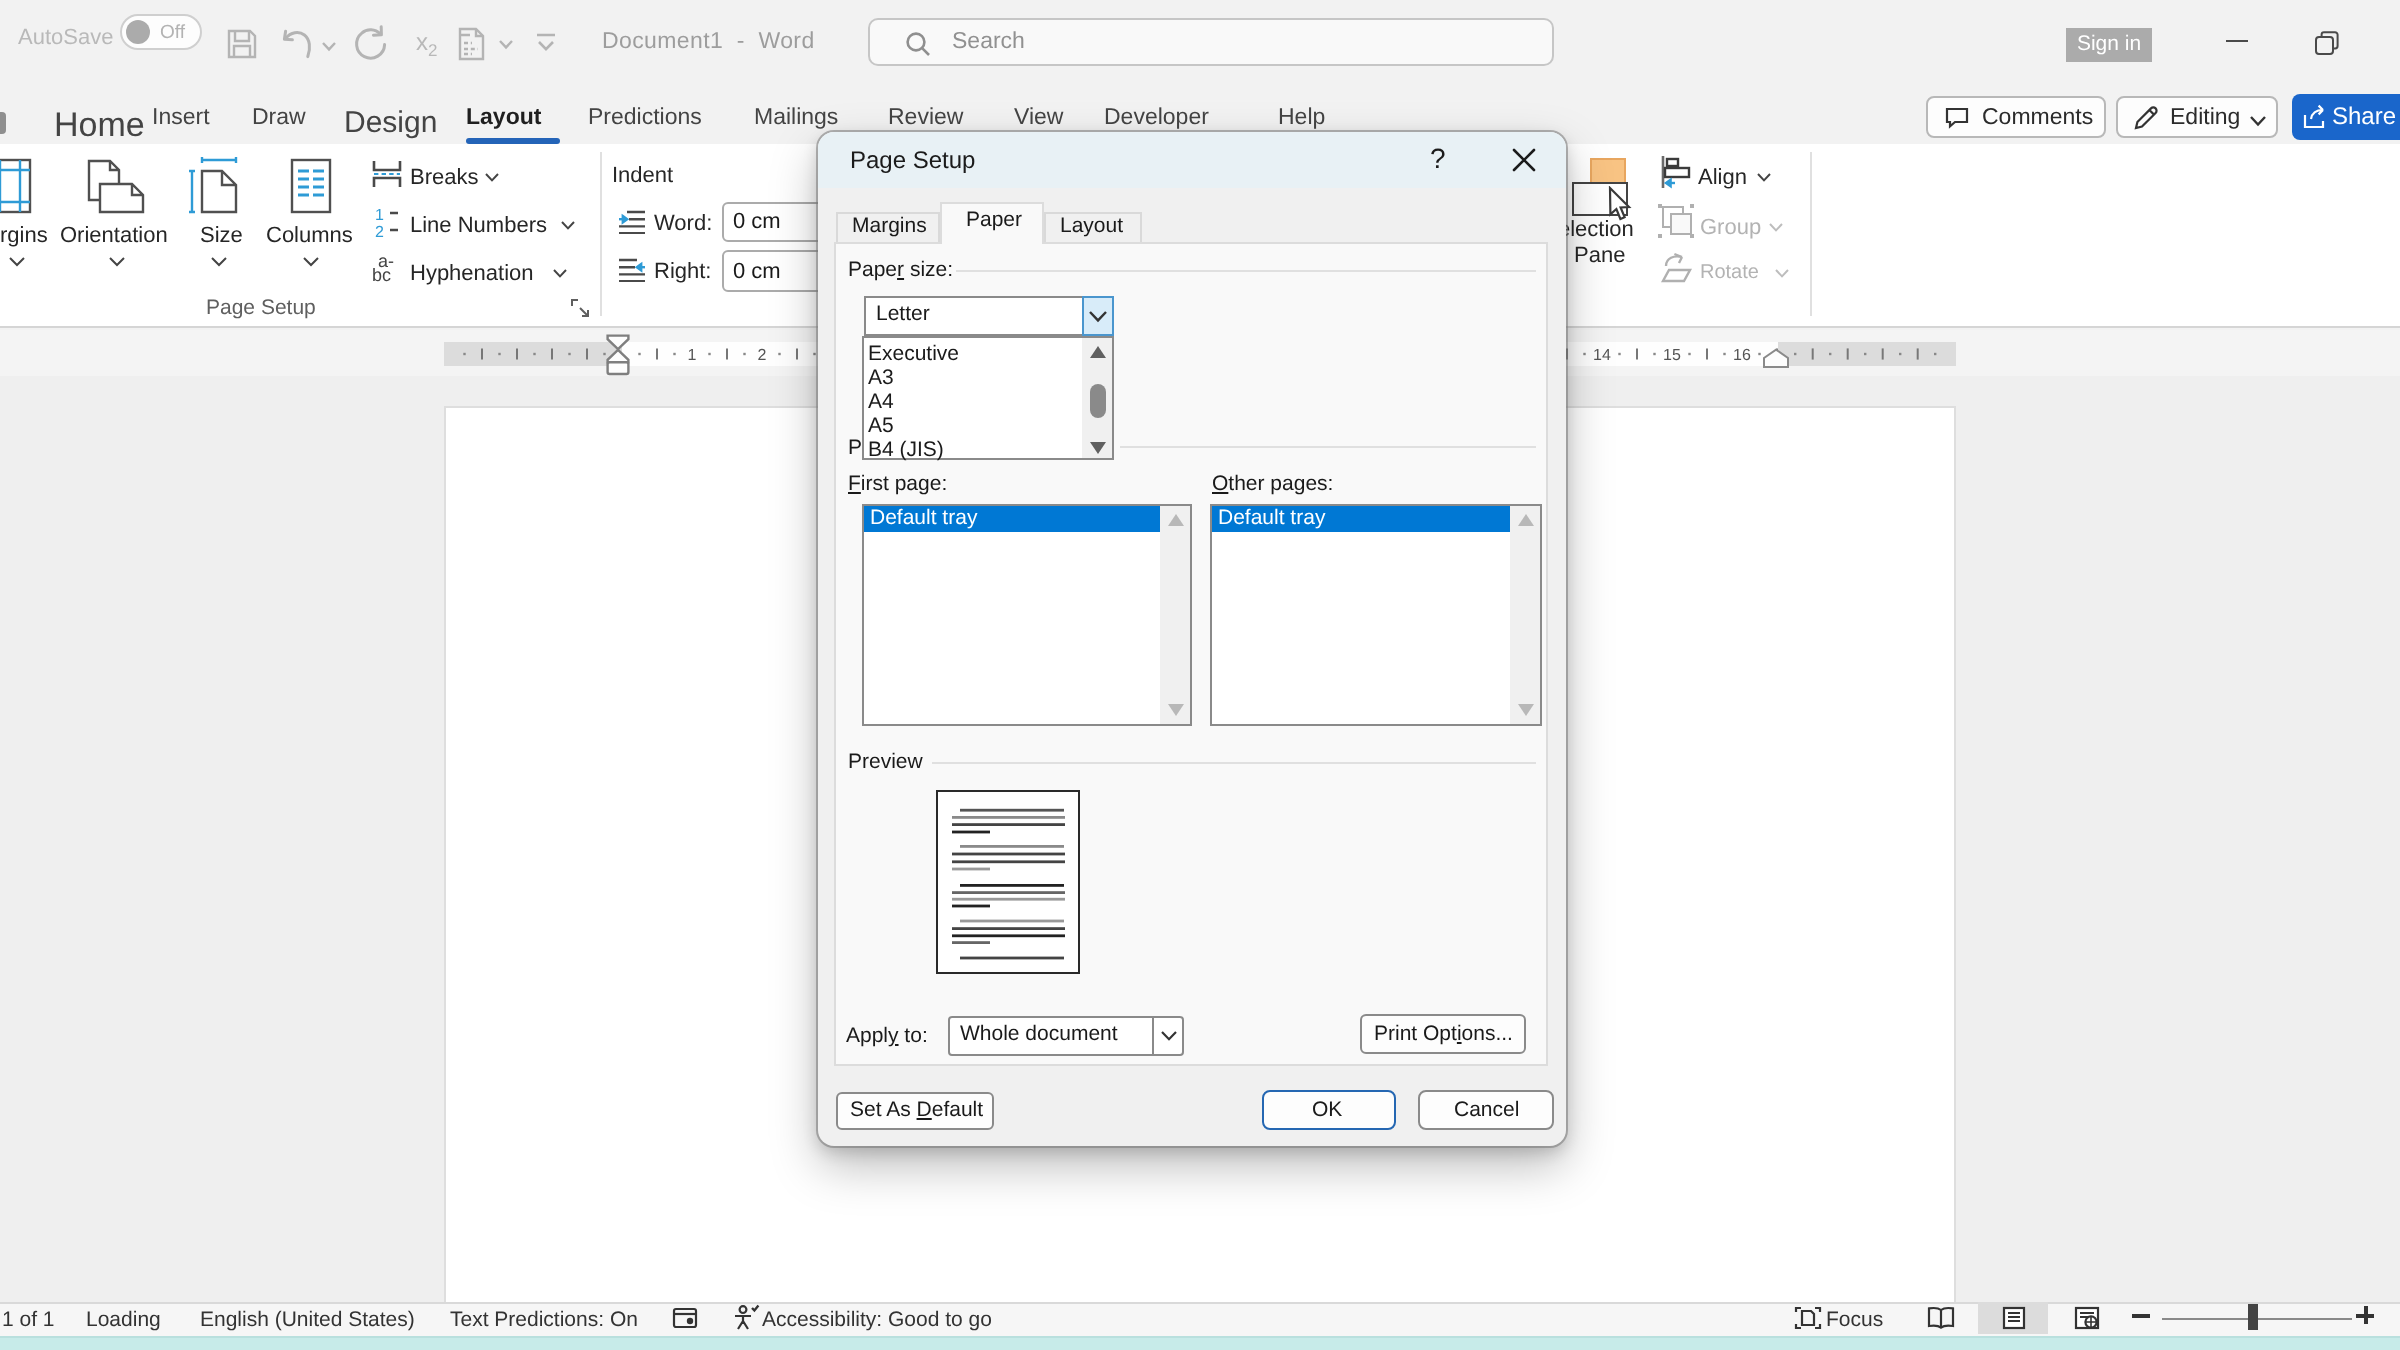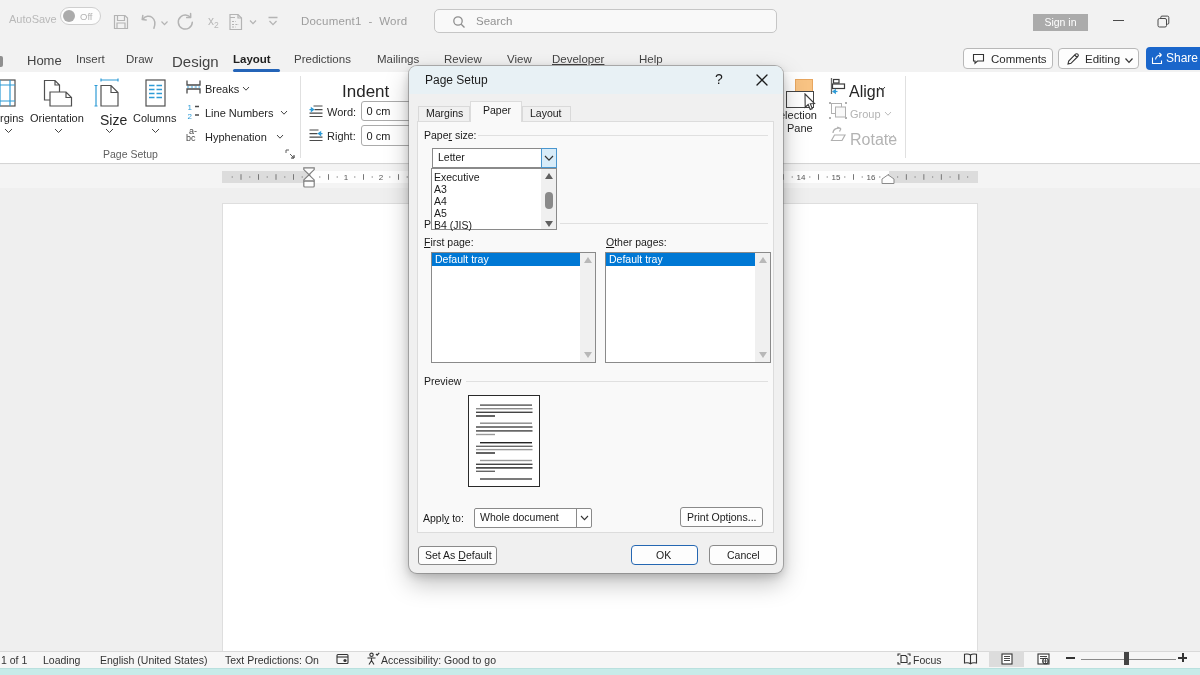--- a/index.html
+++ b/index.html
@@ -45,40 +45,40 @@
   </svg>
   <div class="abs" style="left:301px;top:15px;font-size:11.5px;color:#9d9d9d;letter-spacing:.2px;">Document1&nbsp; -&nbsp; Word</div>
 
   <div class="abs" style="left:434px;top:9px;width:343px;height:24px;background:#f9f9f9;border:1px solid #c6c6c6;border-radius:5px;"></div>
   <svg class="abs" style="left:452px;top:14.5px;" width="14" height="14" viewBox="0 0 14 14" fill="none" stroke="#8f8f8f" stroke-width="1.3">
     <circle cx="6" cy="6" r="4.2"></circle>
       <path d="M9.2 9.2 L12.5 12.5"></path>
   </svg>
   <div class="abs" style="left:476px;top:15px;font-size:11.5px;color:#919191;">Search</div>
 
-  <div class="abs" style="left:1033px;top:14px;width:55px;height:17px;background:#ababab;color:#fff;font-size:10.5px;text-align:center;line-height:17px;">Sign in</div>
+  <div class="abs" style="left:1033px;top:14px;width:43px;height:17px;background:#ababab;color:#fff;font-size:10.5px;text-align:center;line-height:17px;">Sign in</div>
   <div class="abs" style="left:1113px;top:20px;width:11px;height:1.4px;background:#4a4a4a;"></div>
   <svg class="abs" style="left:1157px;top:15px;" width="13" height="13" viewBox="0 0 13 13" fill="none" stroke="#4a4a4a" stroke-width="1">
     <rect x="1" y="3.5" width="8.5" height="8.5" rx="1.5"></rect>
       <path d="M3.8 3.3 V2.3 a1.2 1.2 0 0 1 1.2-1.2 H10.5 a1.3 1.3 0 0 1 1.3 1.3 V8 a1.2 1.2 0 0 1-1.2 1.2 h-1"></path>
   </svg>
 
   <div id="tabrow" class="abs" style="left:0;top:44px;width:1200px;height:28px;background:#f2f2f2;"></div>
   <div class="abs" style="left:0px;top:56px;width:3px;height:11px;background:#8f8f8f;border-radius:0 2px 2px 0;"></div>
-  <div class="abs" style="top:52.5px;left:27px;font-size:13px;color:#444;">Home</div>
+  <div class="abs" style="top:52.5px;left:27px;font-size:17px;color:#444;">Home</div>
   <div class="abs" style="top:52.5px;left:76px;font-size:11.5px;color:#444;">Insert</div>
   <div class="abs" style="top:52.5px;left:126px;font-size:11.5px;color:#444;">Draw</div>
   <div class="abs" style="top:52.5px;left:172px;font-size:15px;color:#444;">Design</div>
   <div class="abs" style="top:52.5px;left:233px;font-size:11.5px;color:#1f1f1f;font-weight:700;">Layout</div>
   <div class="abs" style="left:233px;top:69px;width:47px;height:2.5px;background:#2464b8;border-radius:2px;"></div>
   <div class="abs" style="top:52.5px;left:294px;font-size:11.5px;color:#444;">Predictions</div>
   <div class="abs" style="top:52.5px;left:377px;font-size:11.5px;color:#444;">Mailings</div>
   <div class="abs" style="top:52.5px;left:444px;font-size:11.5px;color:#444;">Review</div>
   <div class="abs" style="top:52.5px;left:507px;font-size:11.5px;color:#444;">View</div>
-  <div class="abs" style="top:52.5px;left:552px;font-size:11.5px;color:#444;text-decoration:underline;">Developer</div>
+  <div class="abs" style="top:52.5px;left:552px;font-size:11.5px;color:#444;">Developer</div>
   <div class="abs" style="top:52.5px;left:639px;font-size:11.5px;color:#444;">Help</div>
 
   <div class="abs" style="left:963px;top:48px;width:90px;height:21px;border:1px solid #b8b8b8;border-radius:4px;background:#fdfdfd;"></div>
   <svg class="abs" style="left:972px;top:53px;" width="13" height="12" viewBox="0 0 13 12" fill="none" stroke="#333" stroke-width="1.1">
     <path d="M1.5 1.5 H11.5 V8 H5.5 L3 10.2 V8 H1.5 Z"></path>
   </svg>
   <div class="abs" style="left:991px;top:53px;font-size:11.5px;color:#2b2b2b;">Comments</div>
   <div class="abs" style="left:1058px;top:48px;width:81px;height:21px;border:1px solid #b8b8b8;border-radius:4px;background:#fdfdfd;"></div>
   <svg class="abs" style="left:1066px;top:52px;" width="14" height="14" viewBox="0 0 14 14" fill="none" stroke="#333" stroke-width="1.1">
     <path d="M2 12 l.7-3 L9.5 2.2 a1.6 1.6 0 0 1 2.3 2.3 L5 11.3 Z M8.7 3 l2.3 2.3"></path>
@@ -114,21 +114,21 @@
   <svg class="abs" style="left:54px;top:128px;" width="9" height="6" viewBox="0 0 9 6" fill="none" stroke="#444" stroke-width="1">
       <path d="M1 1 l3.5 3.5 3.5-3.5"></path>
     </svg>
 
   <svg class="abs" style="left:94px;top:78px;" width="26" height="29" viewBox="0 0 26 29" fill="none" stroke="#505050" stroke-width="1.2">
     <path d="M2 7.5 V28" stroke="#2e9bd6"></path>
       <path d="M0.5 7.5 h3 M0.5 28 h3" stroke="#2e9bd6"></path>
     <path d="M7 2 H24 M7 0.5 v3 M24 0.5 v3" stroke="#2e9bd6"></path>
     <path d="M7 7.5 H17 L24 14.5 V28 H7 Z M17 7.5 V14.5 H24" fill="#fff"></path>
   </svg>
-  <div class="abs" style="left:100px;top:112px;font-size:14px;color:#262626;">Size</div>
+  <div class="abs" style="left:100px;top:112px;font-size:11px;color:#262626;">Size</div>
   <svg class="abs" style="left:105px;top:128px;" width="9" height="6" viewBox="0 0 9 6" fill="none" stroke="#444" stroke-width="1">
       <path d="M1 1 l3.5 3.5 3.5-3.5"></path>
     </svg>
 
   <svg class="abs" style="left:145px;top:79px;" width="21" height="28" viewBox="0 0 21 28" fill="none" stroke="#505050" stroke-width="1.2">
     <rect x="1" y="1" width="19" height="26" fill="#fff"></rect>
     <g stroke="#2e9bd6" stroke-width="1.4">
       <path d="M4 6.5 h5.5 M11.5 6.5 h5.5 M4 10.5 h5.5 M11.5 10.5 h5.5 M4 14.5 h5.5 M11.5 14.5 h5.5 M4 18.5 h5.5 M11.5 18.5 h5.5"></path>
     </g>
   </svg>
@@ -167,21 +167,21 @@
   <svg class="abs" style="left:276px;top:134px;" width="8" height="6" viewBox="0 0 8 6" fill="none" stroke="#444" stroke-width="1">
       <path d="M1 1 l3 3.2 3-3.2"></path>
     </svg>
 
   <div class="abs" style="left:300px;top:76px;width:1px;height:82px;background:#e0e0e0;"></div>
   <div class="abs" style="left:103px;top:148px;font-size:10.5px;color:#5f5f5f;">Page Setup</div>
   <svg class="abs" style="left:285px;top:149px;" width="10" height="10" viewBox="0 0 10 10" fill="none" stroke="#5f5f5f" stroke-width="1">
     <path d="M1 4 V1 H4 M9 6 V9 H6 M5 5 L9 9 M9 9 v-2.5 M9 9 h-2.5"></path>
   </svg>
 
-  <div class="abs" style="left:306px;top:82px;font-size:17px;color:#262626;margin-left:36px;">Indent</div>
+  <div class="abs" style="left:306px;top:82px;font-size:11px;color:#262626;">Indent</div>
   <svg class="abs" style="left:309px;top:105px;" width="14" height="12" viewBox="0 0 14 12" fill="none">
     <g stroke="#4a4a4a" stroke-width="1.2">
         <path d="M4.5 1 H13.5 M5.5 4.6 H13.5 M0.5 8.2 H13.5 M0.5 11.6 H13.5"></path>
       </g>
     <g stroke="#2e9bd6" stroke-width="1.2" fill="#2e9bd6">
         <path d="M0.5 4.6 H2.6"></path>
         <path d="M2.4 3 L4.6 4.6 L2.4 6.2 Z"></path>
       </g>
   </svg>
   <div class="abs" style="left:327px;top:106px;font-size:11px;color:#262626;">Word:</div>
@@ -214,21 +214,21 @@
       </g>
     <g stroke="#3b3b3b" stroke-width="1.2">
         <rect x="4.5" y="1.5" width="5.5" height="3.5" fill="#fff"></rect>
         <rect x="3.5" y="6" width="12" height="4.5" fill="#fff"></rect>
       </g>
     <g stroke="#2e9bd6" stroke-width="1.2" fill="#2e9bd6">
         <path d="M8.5 13.5 H4.8"></path>
         <path d="M6.3 11.9 L4 13.5 L6.3 15.1 Z"></path>
       </g>
   </svg>
-  <div class="abs" style="left:849px;top:83px;font-size:16px;color:#262626;">Align</div>
+  <div class="abs" style="left:849px;top:83px;font-size:11px;color:#262626;">Align</div>
   <svg class="abs" style="left:878px;top:86px;" width="8" height="6" viewBox="0 0 8 6" fill="none" stroke="#444" stroke-width="1">
       <path d="M1 1 l3 3.2 3-3.2"></path>
     </svg>
 
   <svg class="abs" style="left:829px;top:102px;" width="18" height="17" viewBox="0 0 18 17" fill="none" stroke="#b0b0b0">
     <rect x="2.5" y="1.5" width="10" height="10"></rect>
     <rect x="6.5" y="5" width="10" height="10" fill="#f9f9f9"></rect>
     <g fill="#b0b0b0" stroke="none">
         <rect x="0" y="0" width="2" height="2"></rect>
         <rect x="16" y="0" width="2" height="2"></rect>
@@ -238,21 +238,21 @@
   </svg>
   <div class="abs" style="left:850px;top:108px;font-size:11px;color:#b3b3b3;">Group</div>
   <svg class="abs" style="left:884px;top:111px;" width="8" height="6" viewBox="0 0 8 6" fill="none" stroke="#bdbdbd" stroke-width="1">
       <path d="M1 1 l3 3.2 3-3.2"></path>
     </svg>
 
   <svg class="abs" style="left:829px;top:126px;" width="19" height="16" viewBox="0 0 19 16" fill="none" stroke="#b0b0b0" stroke-width="1.2">
     <path d="M4 7 C4 3 8 1.5 12 2.5 M12 2.5 l-3.8-1.5 M12 2.5 l-1.5 3"></path>
     <path d="M5.5 9 L16 9 L13 14.5 L2.5 14.5 Z"></path>
   </svg>
-  <div class="abs" style="left:850px;top:131px;font-size:16px;color:#b3b3b3;">Rotate</div>
+  <div class="abs" style="left:850px;top:131px;font-size:10px;color:#b3b3b3;">Rotate</div>
   <svg class="abs" style="left:887px;top:134px;" width="8" height="6" viewBox="0 0 8 6" fill="none" stroke="#bdbdbd" stroke-width="1">
       <path d="M1 1 l3 3.2 3-3.2"></path>
     </svg>
   <div class="abs" style="left:905px;top:76px;width:1px;height:82px;background:#e0e0e0;"></div>
 
   <div class="abs" style="left:0;top:165px;width:1200px;height:487px;background:#efefef;"></div>
   <div class="abs" style="left:0;top:165px;width:1200px;height:23px;background:#f4f4f4;"></div>
 
   <div id="ruler" class="abs" style="left:222px;top:170.5px;width:756px;height:12px;background:#fefefe;"></div>
   <div class="abs" style="left:222px;top:170.5px;width:89px;height:12px;background:#dcdcdc;"></div>

